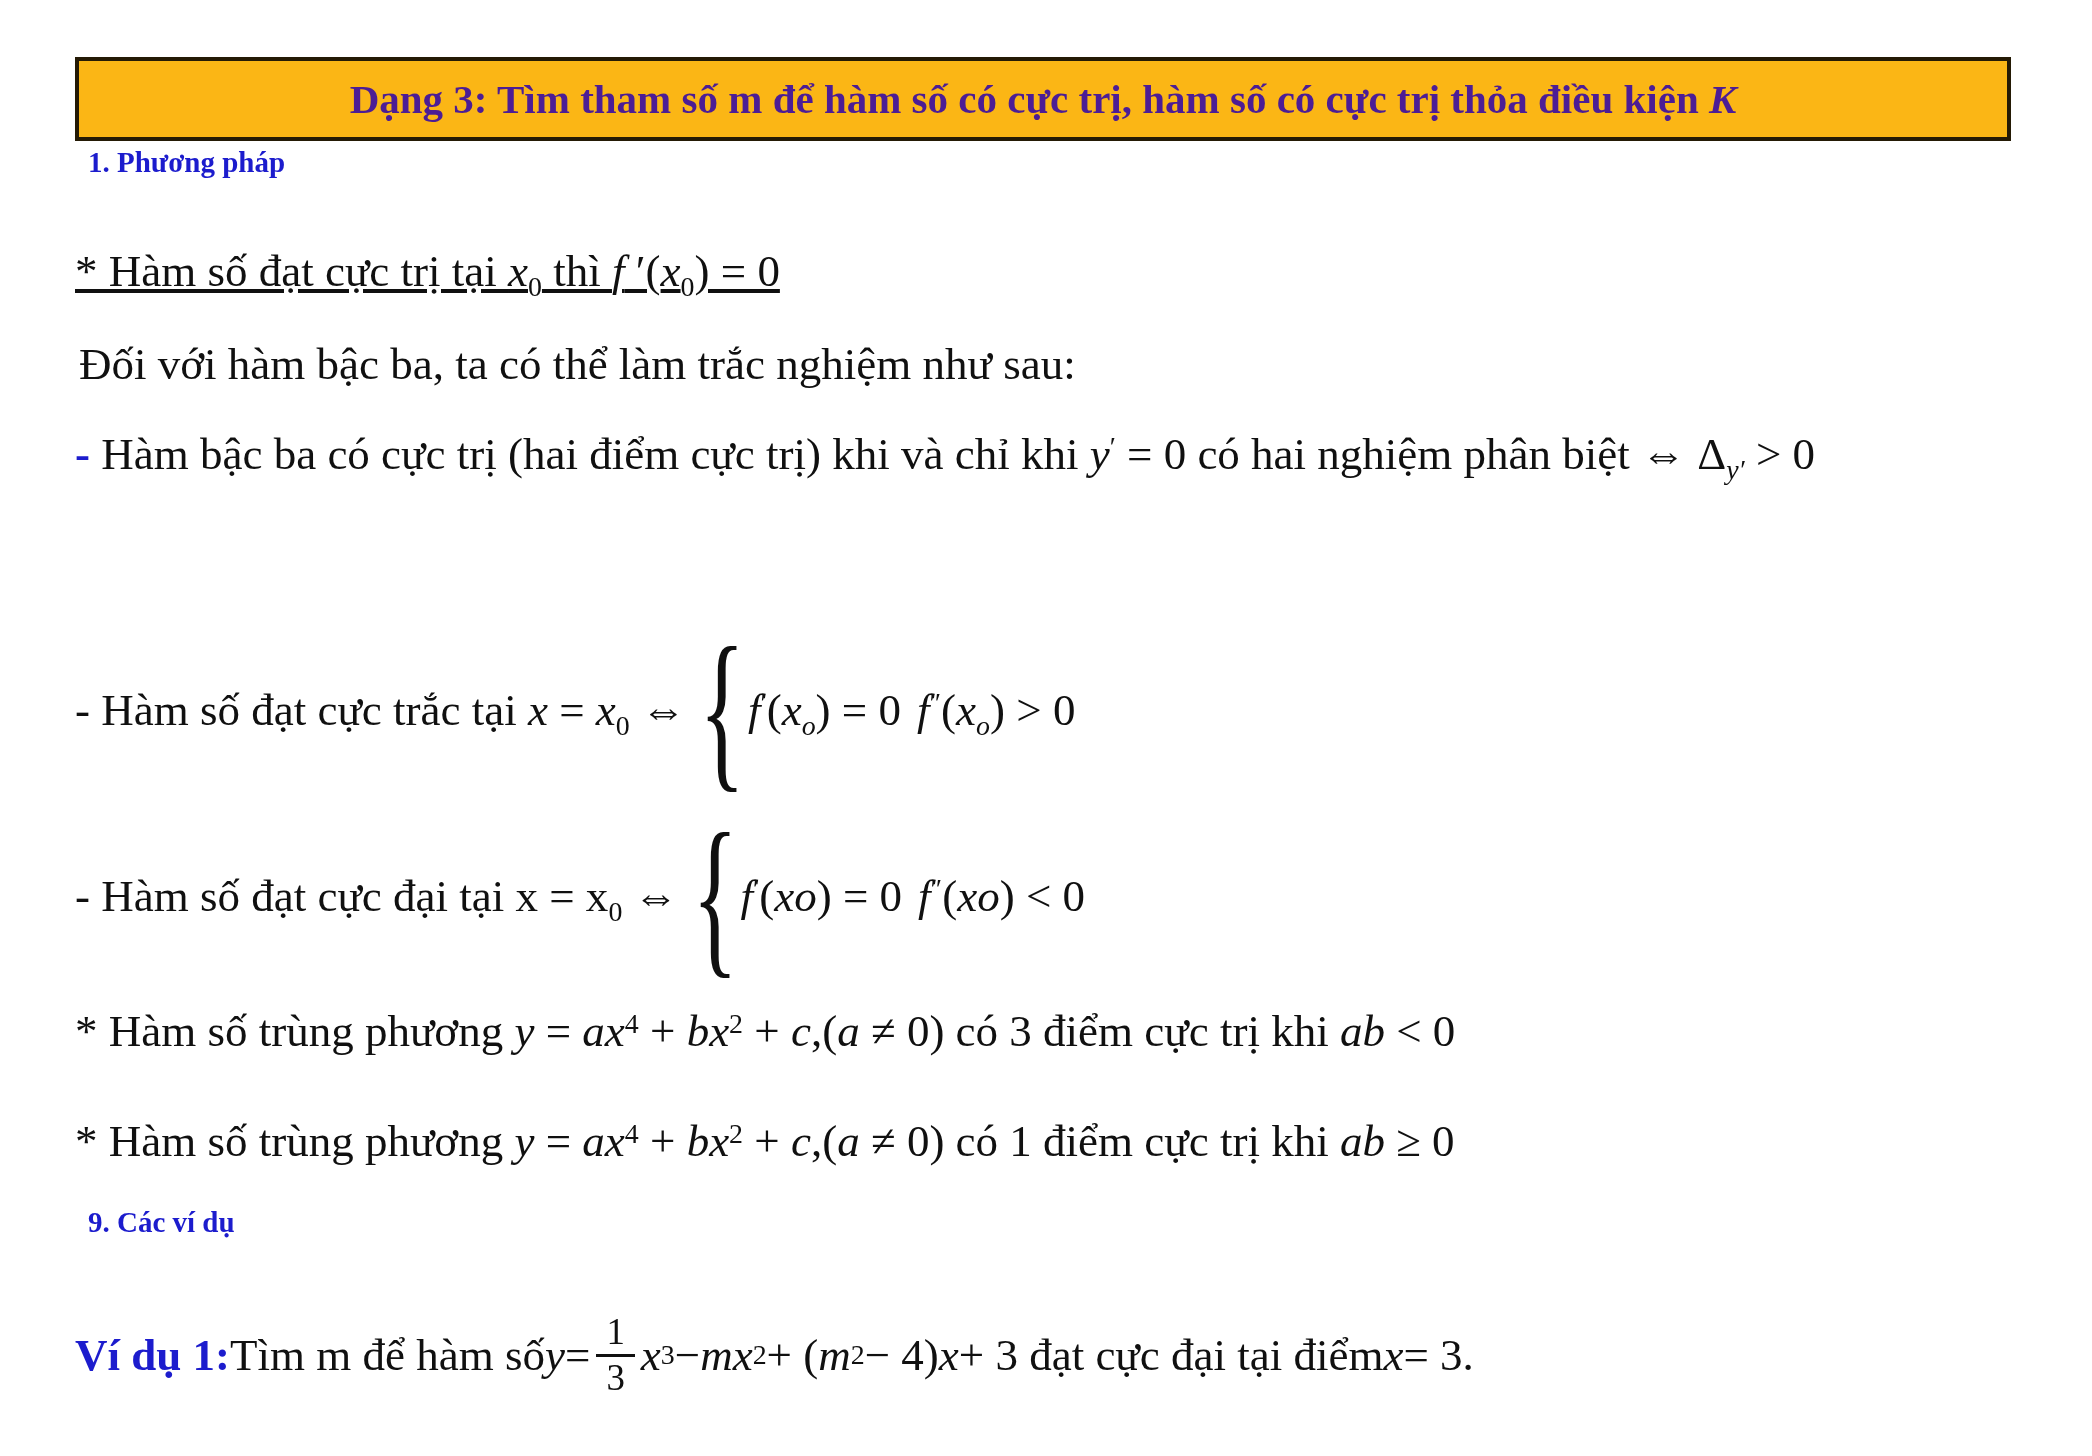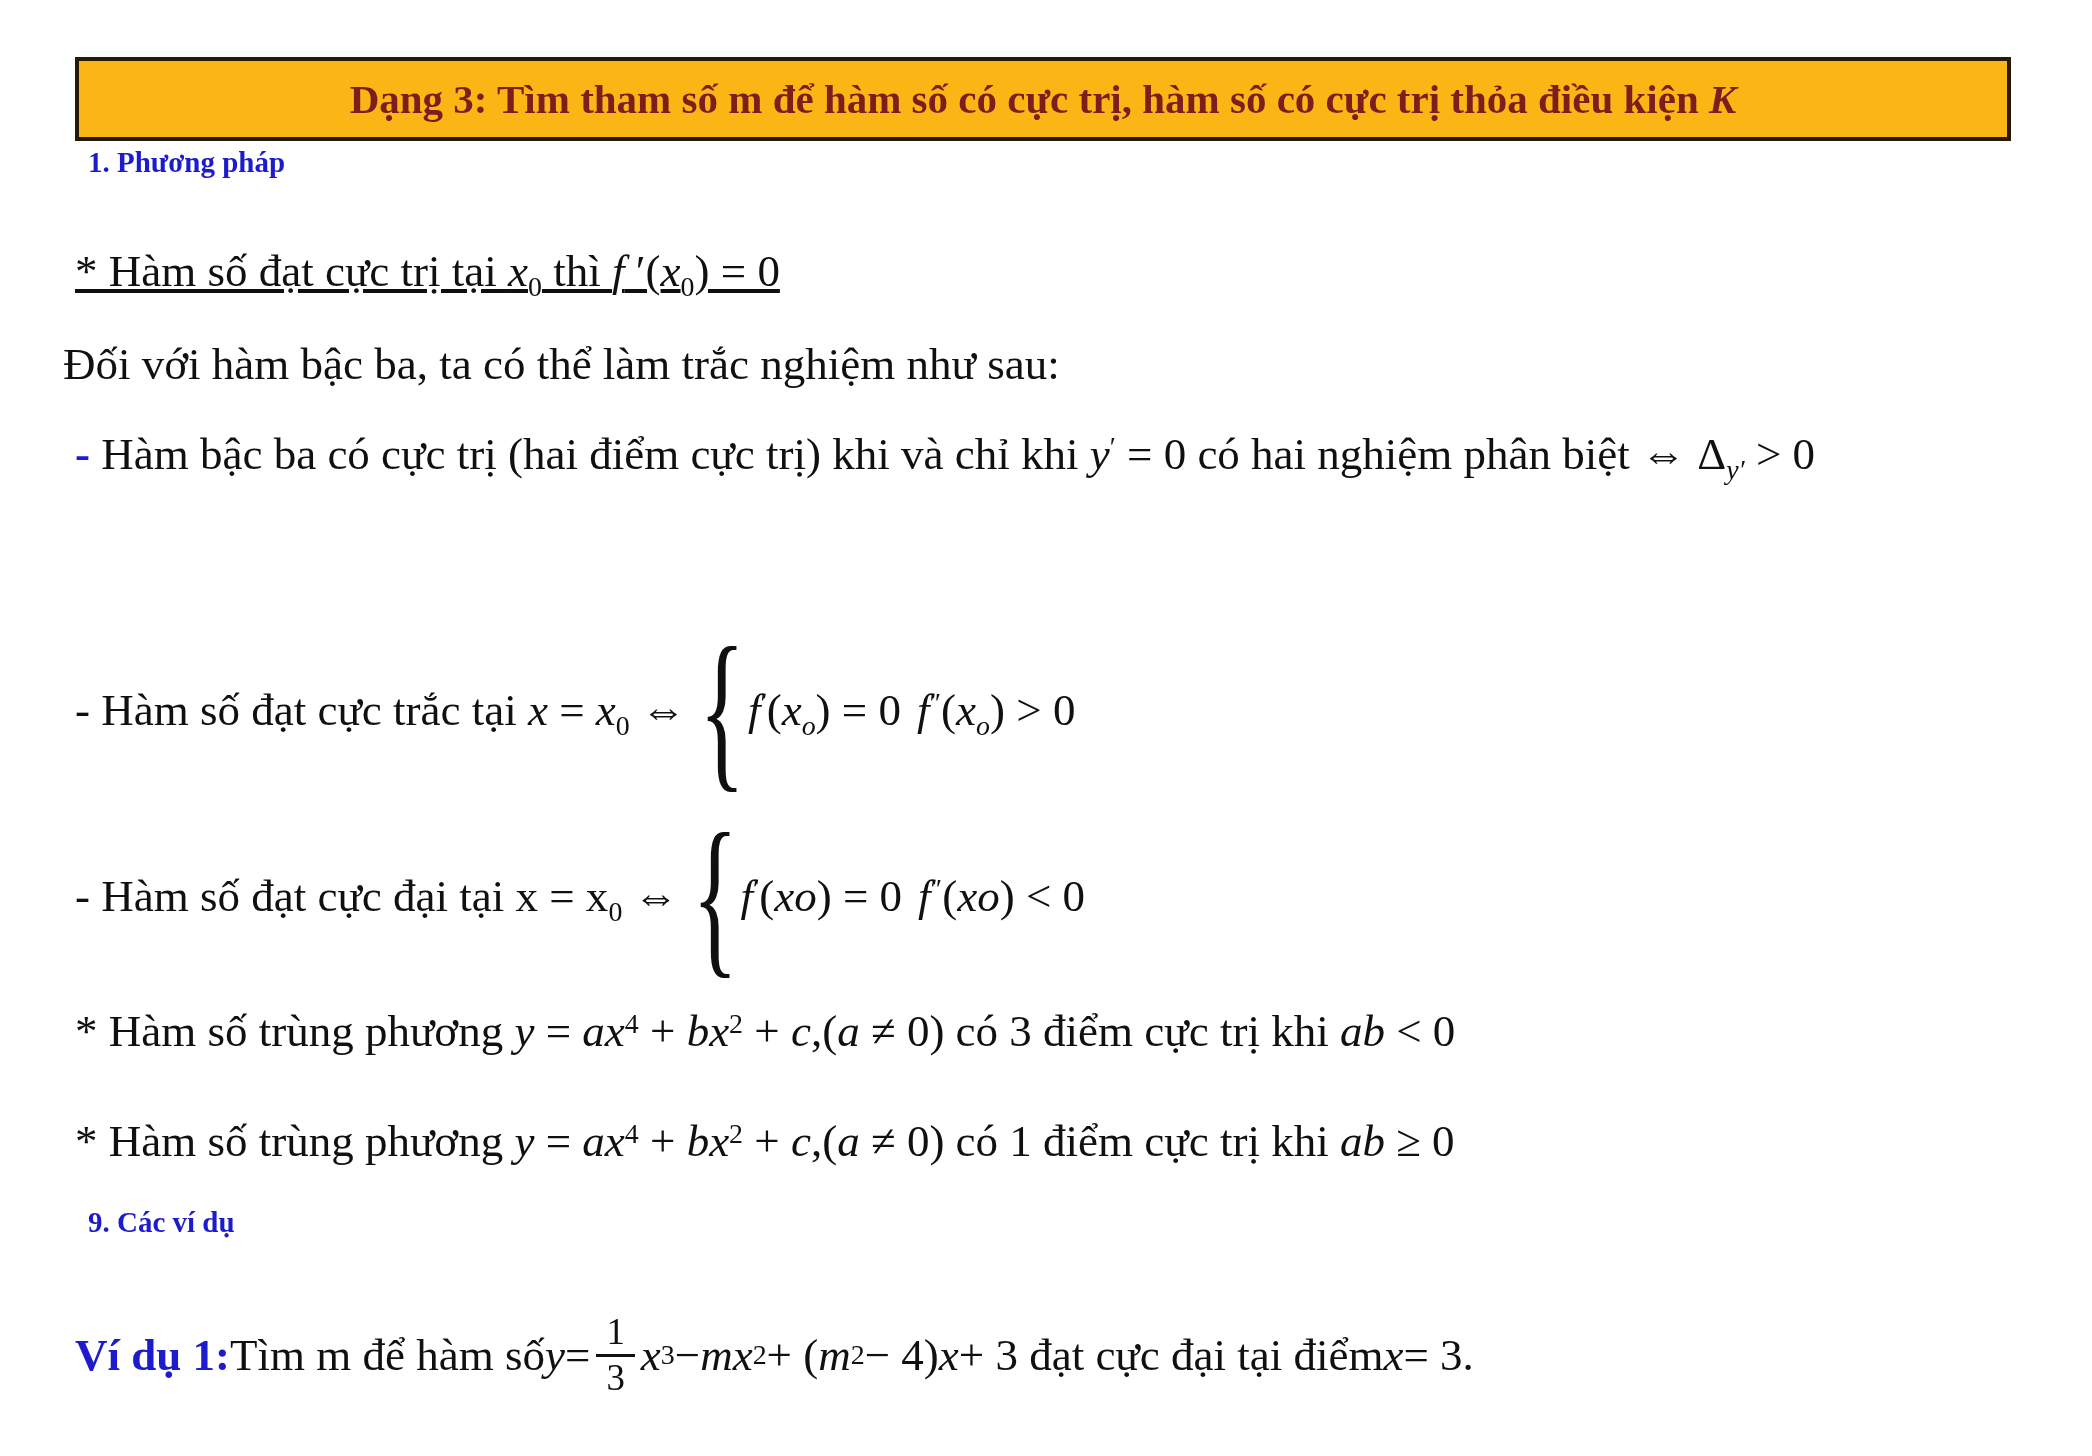--- a/index.html
+++ b/index.html
@@ -16,21 +16,21 @@
   .banner{
     position:absolute;
     left:75px; top:57px;
     width:1936px; height:84px;
     box-sizing:border-box;
     background:var(--banner-bg,#fbb615);
     border:4px solid #241a05;
     display:flex; align-items:center; justify-content:center;
     font-weight:bold;
     font-size:41px;
-    color:#7f1d1d;
+    color:#4c1d95;
     white-space:nowrap;
   }
   .h-blue{
     position:absolute; left:88px;
     color:var(--accent,#1c1ccd);
     font-weight:bold;
     font-size:29px;
     white-space:nowrap;
   }
   .line{
@@ -83,21 +83,21 @@
 <div class="page">
 
   <div class="banner">
     <span><span>Dạng 3: Tìm tham số m để hàm số có cực trị, hàm số có cực trị thỏa điều kiện </span><span class="it">K</span></span>
   </div>
 
   <div class="h-blue" style="top:146px;">1. Phương pháp</div>
 
   <div class="line" style="top:243px;text-decoration:underline;"><span>* Hàm số đạt cực trị tại </span><span class="it">x</span><sub>0</sub><span>  thì  </span><span class="it">f</span><span> ′(</span><span class="it">x</span><sub>0</sub><span>) = 0</span></div>
 
-  <div class="line indent-sm" style="top:336px;"><span>Đối với hàm bậc ba, ta có thể làm trắc nghiệm như sau:</span></div>
+  <div class="line indent-sm" style="top:336px;margin-left:16px;"><span>Đối với hàm bậc ba, ta có thể làm trắc nghiệm như sau:</span></div>
 
   <div class="line" style="top:426px;"><span class="bd blue">- </span><span>Hàm bậc ba có cực trị (hai điểm cực trị) khi và chỉ khi  </span><span class="it">y</span><sup>′</sup><span> = 0  có hai nghiệm phân biệt  ⇔ Δ</span><sub class="it">y′</sub><span> &gt; 0</span></div>
 
 
   <div class="line row" style="top:628px; height:164px;">
     <span><span>- Hàm số đạt cực trắc tại  </span><span class="it">x</span><span> = </span><span class="it">x</span><sub>0</sub><span> ⇔ </span></span>
     <span class="brace">{</span>
     <span class="cases">
       <div><span class="it">f</span><sup>′</sup><span>(</span><span class="it">x</span><sub class="it">o</sub><span>) = 0</span></div>
       <div><span class="it">f</span><sup>″</sup><span>(</span><span class="it">x</span><sub class="it">o</sub><span>) &gt; 0</span></div>

